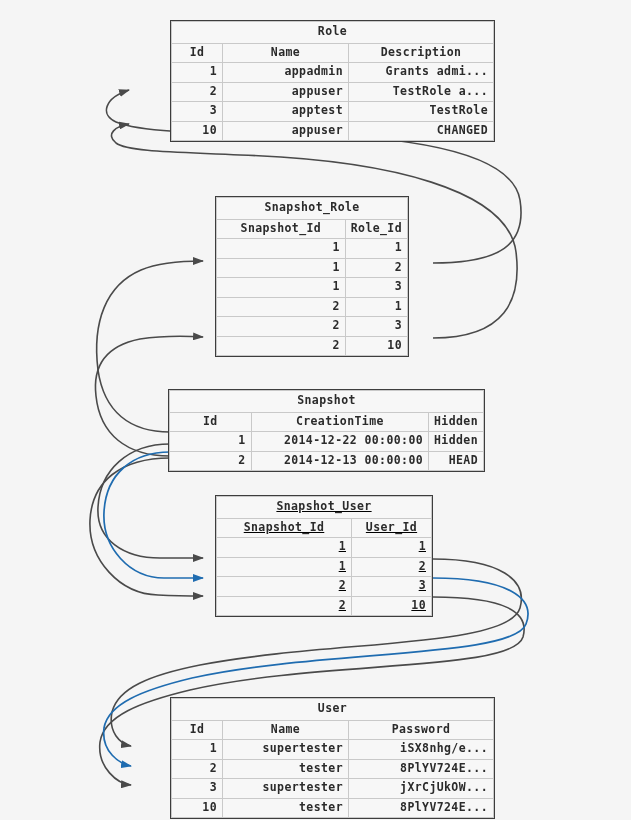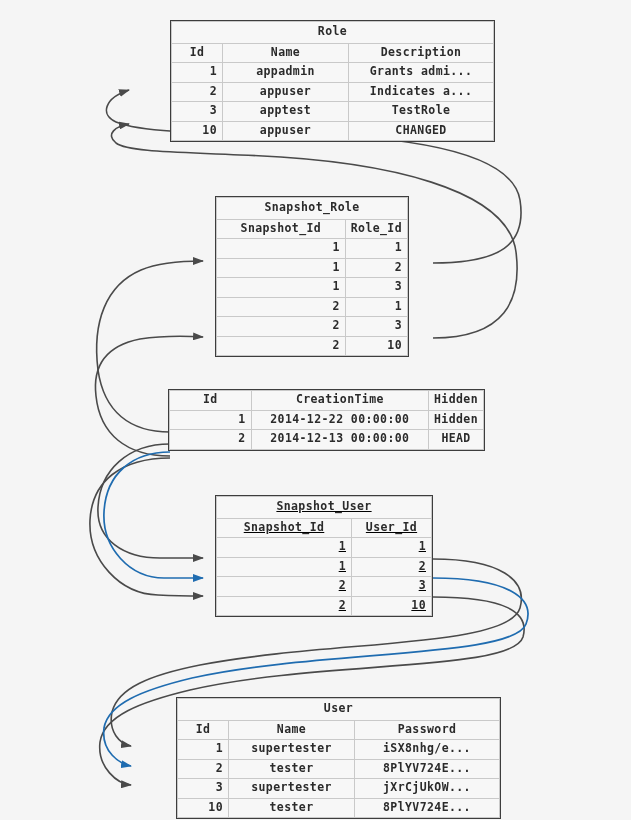--- a/index.html
+++ b/index.html
@@ -34,21 +34,21 @@
     white-space:nowrap;
     letter-spacing:0.4px;
   }
   .tbl tr.title td{
     border:1px solid #c9c9c9;
     text-align:center;
     padding:4px 5px 5px 5px;
   }
   .tbl tr.hdr td{ text-align:center; }
   .num{ text-align:right; }
-  .lft{ text-align:center; }
+  .lft{ text-align:right; }
 </style>
 </head>
 <body>
 
 <div id="canvas">
 
   <svg class="edges" viewBox="0 0 631 820" xmlns="http://www.w3.org/2000/svg">
     <defs>
       <marker id="ah" markerWidth="11" markerHeight="8" refX="10" refY="4" orient="auto" markerUnits="userSpaceOnUse">
         <path d="M0,0 L11,4 L0,8 z" fill="#4a4a4a"></path>
@@ -106,21 +106,21 @@
         <td>Description</td>
       </tr>
       <tr>
         <td class="num">1</td>
         <td class="lft">appadmin</td>
         <td class="lft">Grants admi...</td>
       </tr>
       <tr>
         <td class="num">2</td>
         <td class="lft">appuser</td>
-        <td class="lft">Indicates a...</td>
+        <td class="lft">TestRole a...</td>
       </tr>
       <tr>
         <td class="num">3</td>
         <td class="lft">apptest</td>
         <td class="lft">TestRole</td>
       </tr>
       <tr>
         <td class="num">10</td>
         <td class="lft">appuser</td>
         <td class="lft">CHANGED</td>
@@ -163,20 +163,23 @@
         <td class="num">2</td>
         <td class="num">10</td>
       </tr>
     </tbody>
       </table>
   </div>
 
   <div class="tbl" style="left:168px; top:389px; width:317px;">
     <table>
       <tbody>
+          <tr class="title">
+        <td colspan="3">Snapshot</td>
+      </tr>
       <tr class="hdr">
         <td style="width:78px">Id</td>
         <td style="width:170px">CreationTime</td>
         <td>Hidden</td>
       </tr>
       <tr>
         <td class="num">1</td>
         <td class="lft">2014-12-22 00:00:00</td>
         <td class="lft">Hidden</td>
       </tr>
@@ -212,21 +215,21 @@
         <td class="num">3</td>
       </tr>
       <tr>
         <td class="num">2</td>
         <td class="num">10</td>
       </tr>
     </tbody>
       </table>
   </div>
 
-  <div class="tbl" style="left:176px; top:697px; width:325px;">
+  <div class="tbl" style="left:170px; top:697px; width:325px;">
     <table>
       <tbody>
           <tr class="title">
         <td colspan="3">User</td>
       </tr>
       <tr class="hdr">
         <td style="width:40px">Id</td>
         <td style="width:115px">Name</td>
         <td>Password</td>
       </tr>

